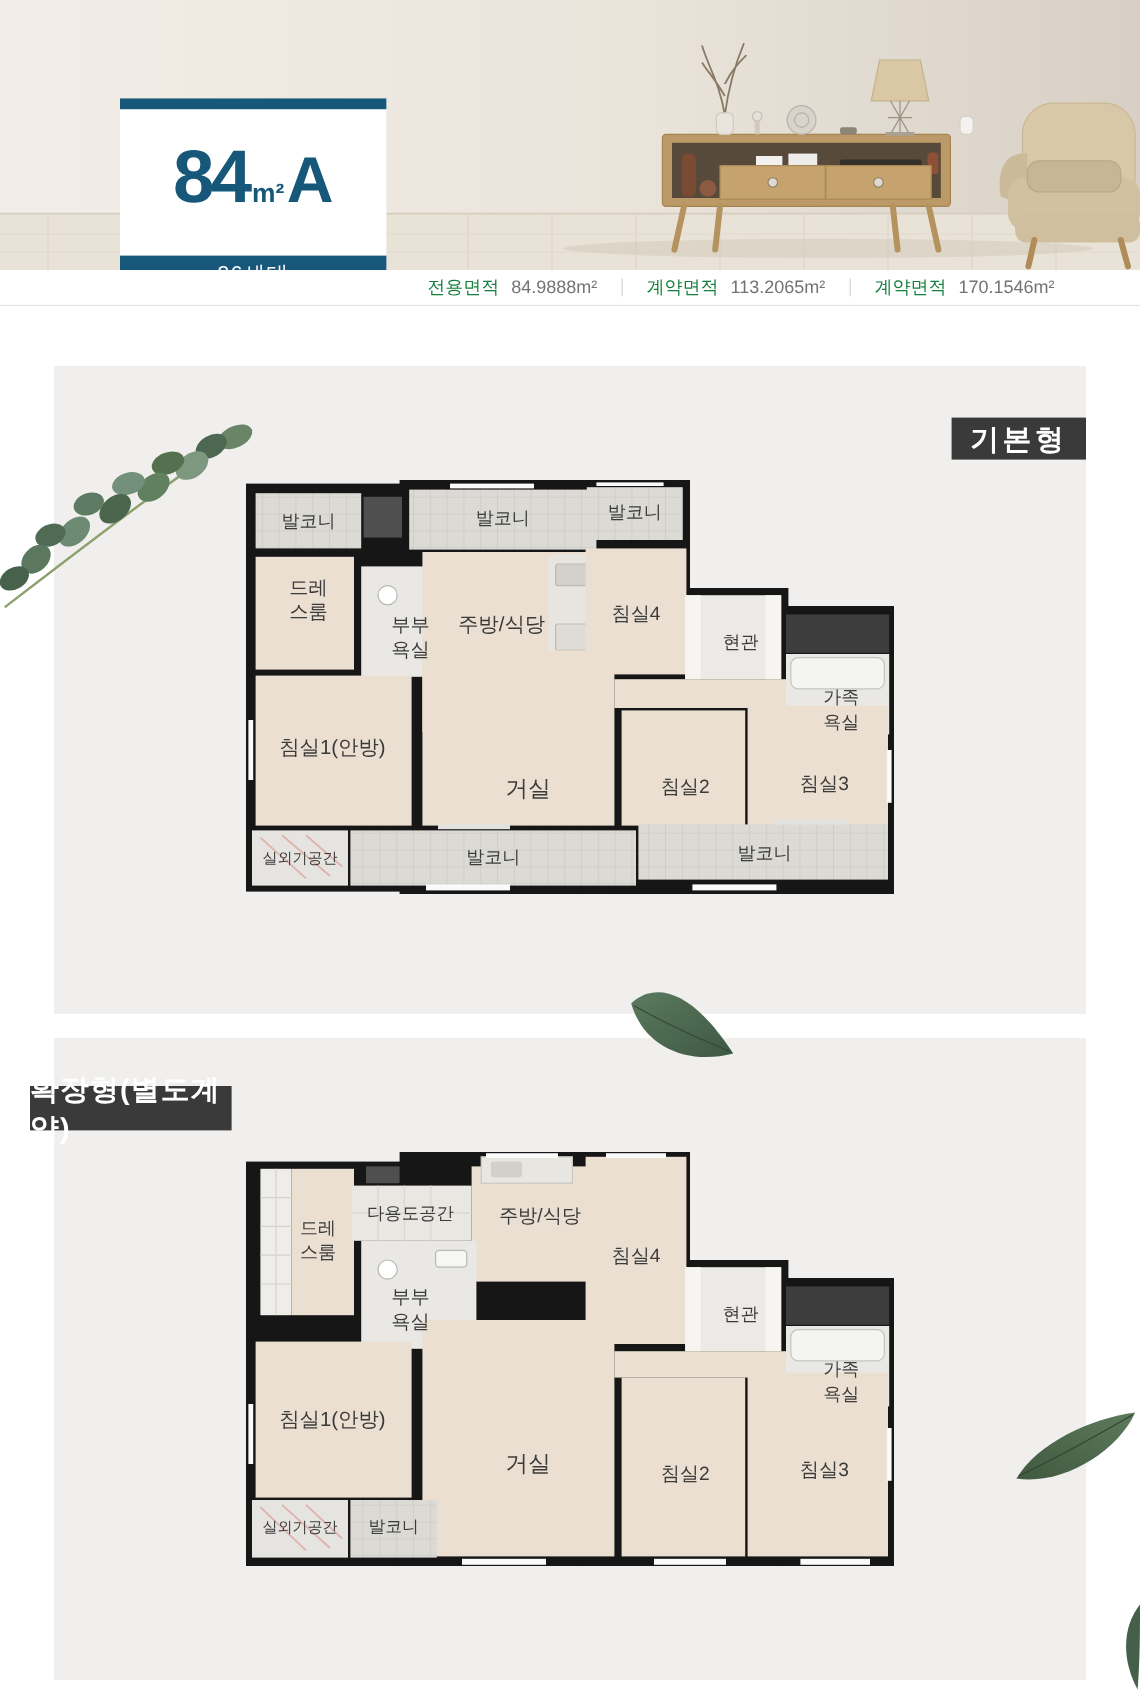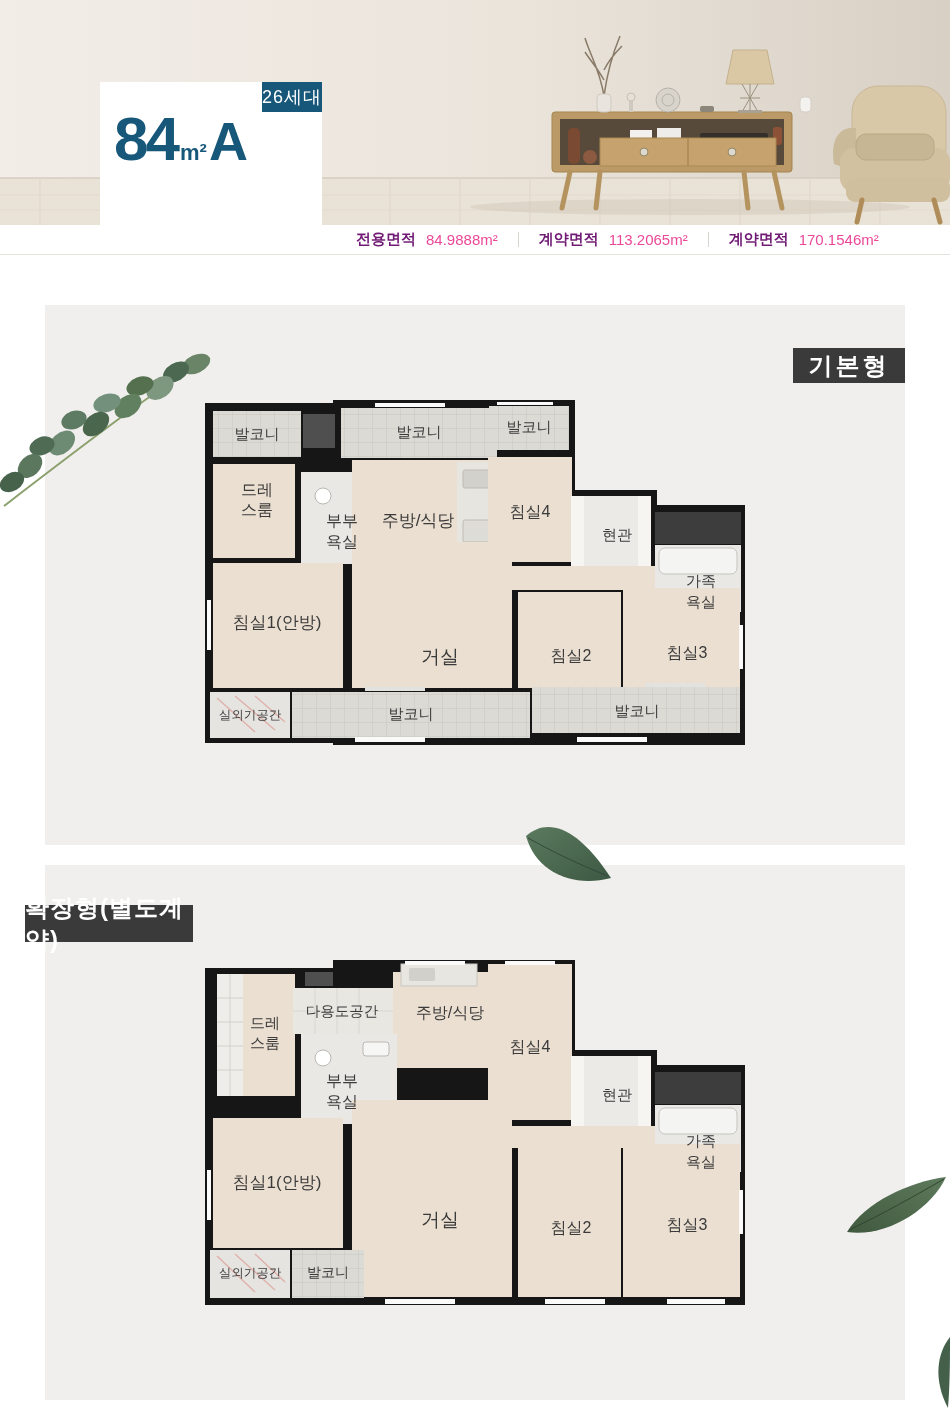--- a/index.html
+++ b/index.html
@@ -6,37 +6,37 @@
   html,body{background:#fff}
   body{width:950px;height:1410px;position:relative;overflow:hidden;
        font-family:"Liberation Sans","DejaVu Sans",sans-serif}
   .abs{position:absolute}
 
   
   #hero{left:0;top:0;width:950px;height:225px}
 
   
   #unit-card{left:100px;top:82px;width:222px;height:161px;background:#fff;
-             display:flex;flex-direction:row}
+             display:flex;flex-direction:column}
   .card-bar{height:9px;background:#17587a}
   .card-mid{flex:1;display:flex;align-items:baseline;justify-content:center;
             color:#17587a;font-weight:bold;padding-top:26px}
   .card-num{font-size:62px;letter-spacing:-3px;line-height:1}
   .card-sup{font-size:22px;margin:0 2px 0 3px}
   .card-type{font-size:54px;line-height:1}
   .card-foot{height:30px;background:#17587a;color:#fff;display:flex;
              align-items:center;justify-content:center;font-size:18px;letter-spacing:1px}
 
   
   #info-bar{left:0;top:225px;width:950px;height:30px;background:#fff;
             border-bottom:1px solid #e6e3df;display:flex;align-items:center;
             padding-left:356px}
   .info-item{display:flex;align-items:center;gap:10px;font-size:15px;white-space:nowrap}
-  .info-label{color:#701a75;font-weight:bold}
-  .info-value{color:#ec4899}
+  .info-label{color:#15803d;font-weight:normal}
+  .info-value{color:#737373}
   .info-div{width:1px;height:15px;background:#d8d5d0;margin:0 20px}
 
   
   .section{background:#f0efed}
   #section-basic{left:45px;top:305px;width:860px;height:540px}
   #section-ext{left:45px;top:865px;width:860px;height:535px}
   .badge{background:#3a3a3a;color:#fff;display:flex;align-items:center;
          justify-content:center;font-size:24px;font-weight:bold}
   #badge-basic{left:793px;top:348px;width:112px;height:35px;letter-spacing:3px}
   #badge-ext{left:25px;top:905px;width:168px;height:37px;letter-spacing:1px}

